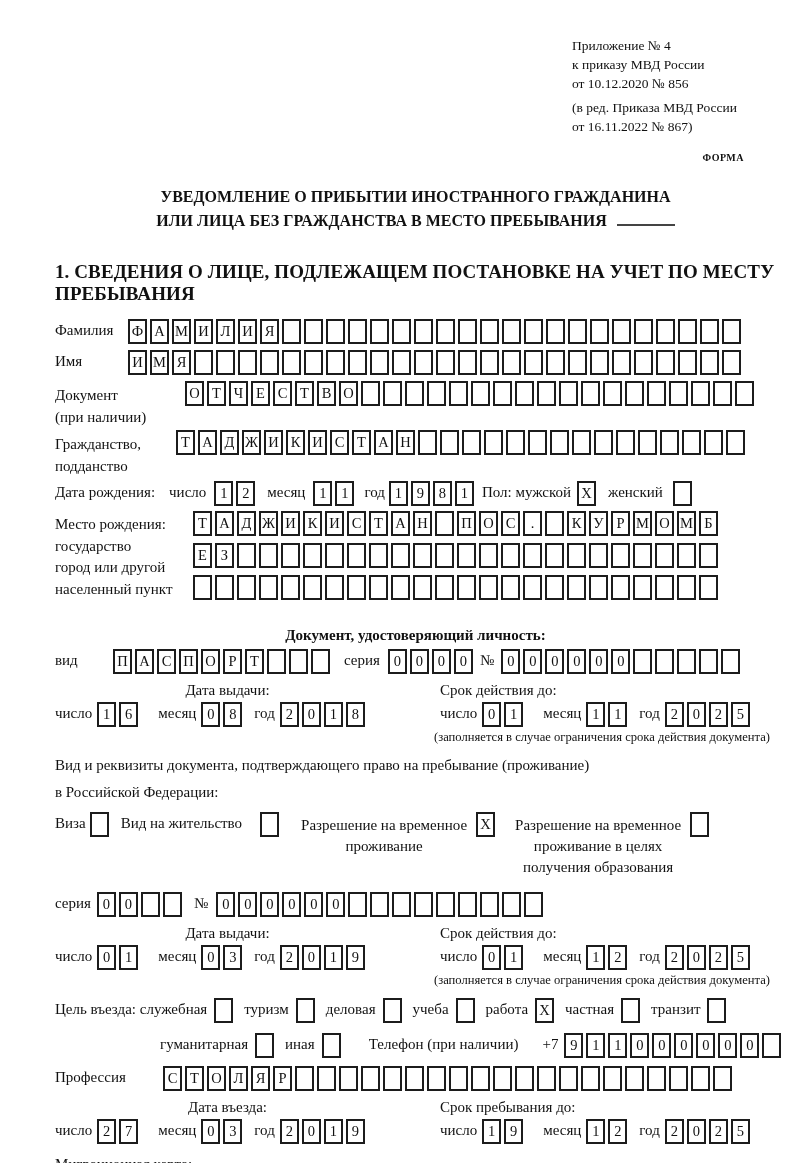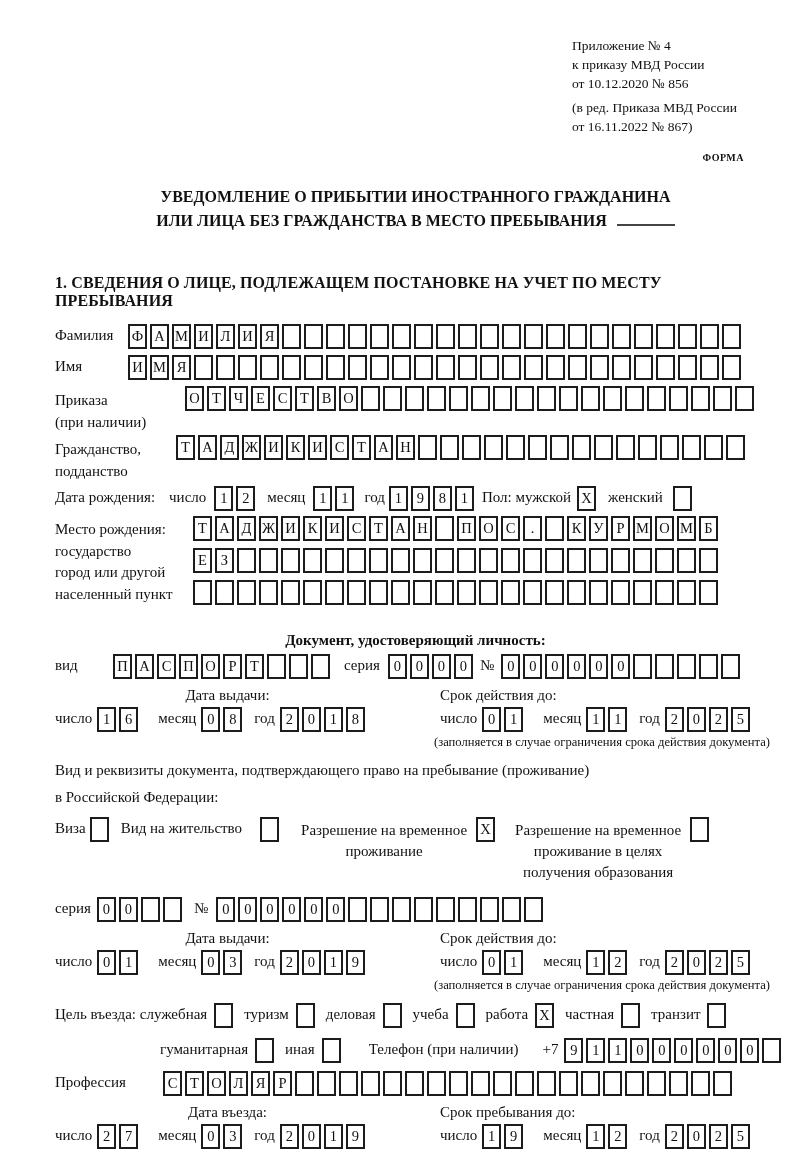--- a/index.html
+++ b/index.html
@@ -20,21 +20,21 @@
   .boxes .box:last-child { margin-right: 0; }
 
   
   .appendix { width: 190px; margin-left: auto; margin-right: 14px; font-size: 13.5px; line-height: 19px; }
   .appendix .gap { height: 5px; }
   .forma { text-align: right; padding-right: 32px; font-weight: bold; font-size: 10px; margin-top: 16px; letter-spacing: 0.5px; }
 
   
   .title { text-align: center; font-weight: bold; font-size: 16px; line-height: 24px; margin-top: 22px; }
   .blank-line { display: inline-block; width: 58px; height: 13px; border-bottom: 2px solid #444; margin-left: 10px; }
-  .sec-heading { font-weight: bold; font-size: 16px; margin-top: 41px; letter-spacing: 0.1px; }
+  .sec-heading { font-weight: bold; font-size: 19px; margin-top: 28px; letter-spacing: 0.1px; }
 
   
   .row { display: flex; align-items: flex-start; margin-top: 6px; }
   .lbl { padding-top: 3px; white-space: nowrap; }
   .lbl-block { line-height: 22px; padding-top: 3px; } .ml8 { margin-left: 8px; }
   .mr6 { margin-right: 6px; }
 
   .w-surname { width: 73px; }
   .w-patro { width: 130px; }
   .w-citiz { width: 121px; }
@@ -156,21 +156,21 @@
         <span class="box"></span>
         <span class="box"></span>
         <span class="box"></span>
         <span class="box"></span>
         <span class="box"></span>
       </span>
   </div>
 
   <div class="row">
     <span class="lbl-block w-patro">
-      <div>Приказа</div>
+      <div>Документ</div>
       <div>(при наличии)</div>
     </span>
     <span class="boxes">
         <span class="box">О</span>
         <span class="box">Т</span>
         <span class="box">Ч</span>
         <span class="box">Е</span>
         <span class="box">С</span>
         <span class="box">Т</span>
         <span class="box">В</span>

